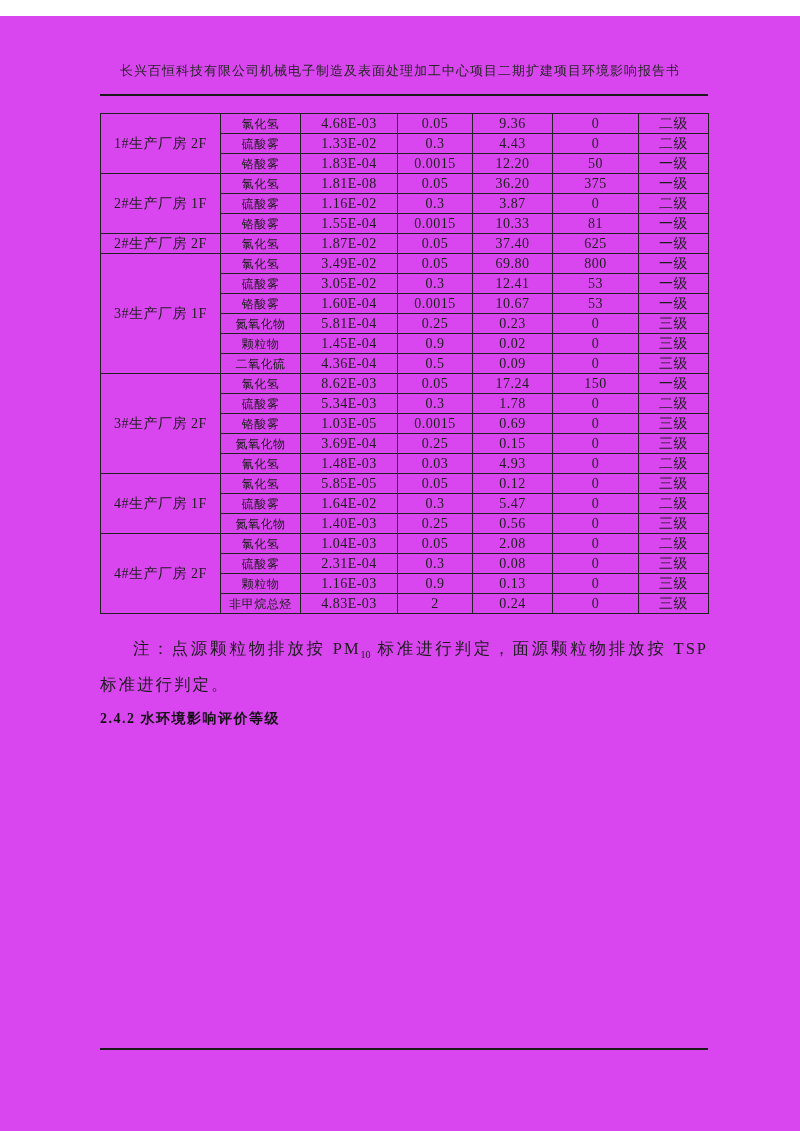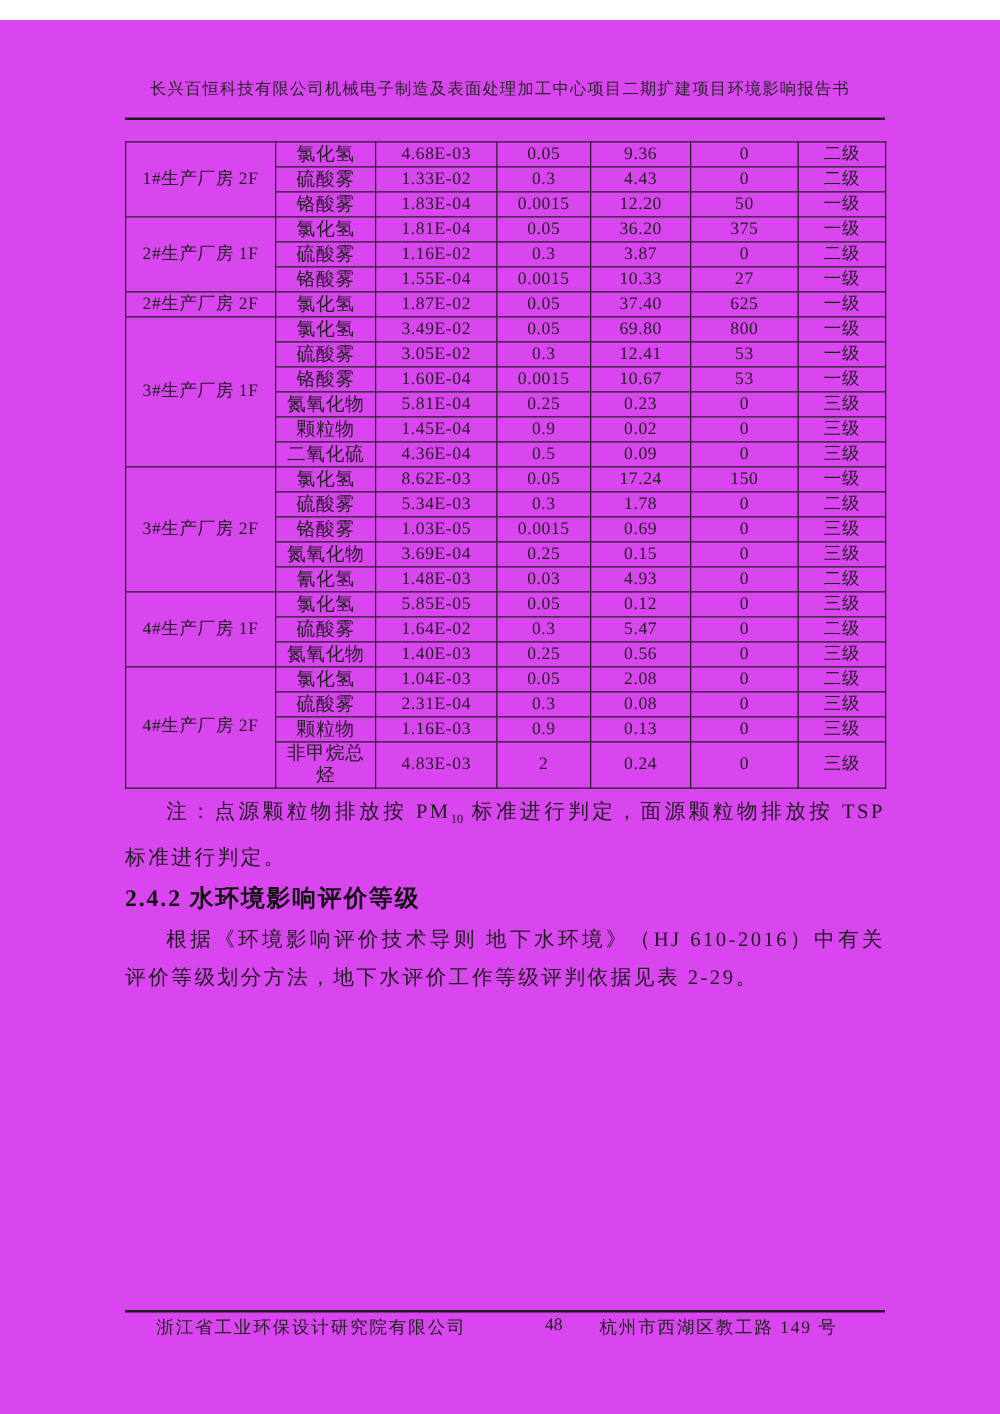--- a/index.html
+++ b/index.html
@@ -19,31 +19,31 @@
   table.data-table {
     position:absolute; top:97px; left:100px; width:608px;
     border-collapse:collapse; table-layout:fixed;
     font-size:14px; color:#1e1e1e;
   }
   table.data-table td {
     border:1px solid #222; text-align:center; vertical-align:middle;
     height:19px; line-height:18px; padding:0 2px; letter-spacing:0.5px;
   }
   table.data-table td.loc { letter-spacing:0.5px; }
-  table.data-table td.pol { font-size:15px; padding:0 5px; letter-spacing:0.5px; line-height:18px; }
+  table.data-table td.pol { font-size:12px; padding:0 5px; letter-spacing:0.5px; line-height:18px; }
   .content {
     position:absolute; top:616px; left:100px; width:608px;
   }
   .para {
     margin:2px 0; font-size:16.5px; line-height:30px; letter-spacing:2px;
     text-align:justify; text-indent:33px; color:#1c1c1c;font-family:Liberation Serif, serif;
   }
   .para sub { font-size:10px; letter-spacing:0; }
   .heading {
-    margin:4px 0 2px 0; font-size:19px; font-weight:bold;
+    margin:4px 0 2px 0; font-size:14px; font-weight:bold;
     letter-spacing:1.5px; line-height:30px; color:#111;
   }
   .item { text-align:left; }
   .footer-rule {
     position:absolute; top:1032px; left:100px; width:608px; height:2px;
     background:#1a1a1a;
   }
   .footer {
     position:absolute; top:1037px; left:100px; width:608px; height:24px;
     font-size:14px; letter-spacing:1.5px; color:#222;
@@ -92,40 +92,40 @@
           <td class="pol">铬酸雾</td>
           <td class="val">1.83E-04</td>
           <td class="val">0.0015</td>
           <td class="val">12.20</td>
           <td class="val">50</td>
           <td class="val">一级</td>
         </tr>
         <tr>
           <td rowspan="3" class="loc">2#生产厂房 1F</td>
           <td class="pol">氯化氢</td>
-          <td class="val">1.81E-04</td>
+          <td class="val">1.81E-08</td>
           <td class="val">0.05</td>
           <td class="val">36.20</td>
           <td class="val">375</td>
           <td class="val">一级</td>
         </tr>
         <tr>
           <td class="pol">硫酸雾</td>
           <td class="val">1.16E-02</td>
           <td class="val">0.3</td>
           <td class="val">3.87</td>
           <td class="val">0</td>
           <td class="val">二级</td>
         </tr>
         <tr>
           <td class="pol">铬酸雾</td>
           <td class="val">1.55E-04</td>
           <td class="val">0.0015</td>
           <td class="val">10.33</td>
-          <td class="val">27</td>
+          <td class="val">81</td>
           <td class="val">一级</td>
         </tr>
         <tr>
           <td rowspan="1" class="loc">2#生产厂房 2F</td>
           <td class="pol">氯化氢</td>
           <td class="val">1.87E-02</td>
           <td class="val">0.05</td>
           <td class="val">37.40</td>
           <td class="val">625</td>
           <td class="val">一级</td>
@@ -277,23 +277,17 @@
           <td class="val">0.24</td>
           <td class="val">0</td>
           <td class="val">三级</td>
         </tr>
       </tbody>
   </table>
 
   <div class="content">
     <p class="para"><span>注：点源颗粒物排放按 PM</span><sub>10</sub><span> 标准进行判定，面源颗粒物排放按 TSP 标准进行判定。</span></p>
     <p class="para heading" style="text-indent:0;">2.4.2 水环境影响评价等级</p>
-    <p class="para">根据《环境影响评价技术导则 地下水环境》（HJ 610-2016）中有关评价等级划分方法，地下水评价工作等级评判依据见表 2-29。</p>
   </div>
 
   <div class="footer-rule"></div>
-  <div class="footer">
-    <span class="f-company">浙江省工业环保设计研究院有限公司</span>
-    <span class="f-page">48</span>
-    <span class="f-address">杭州市西湖区教工路 149 号</span>
-  </div>
 
 </div>
 
 </body></html>

